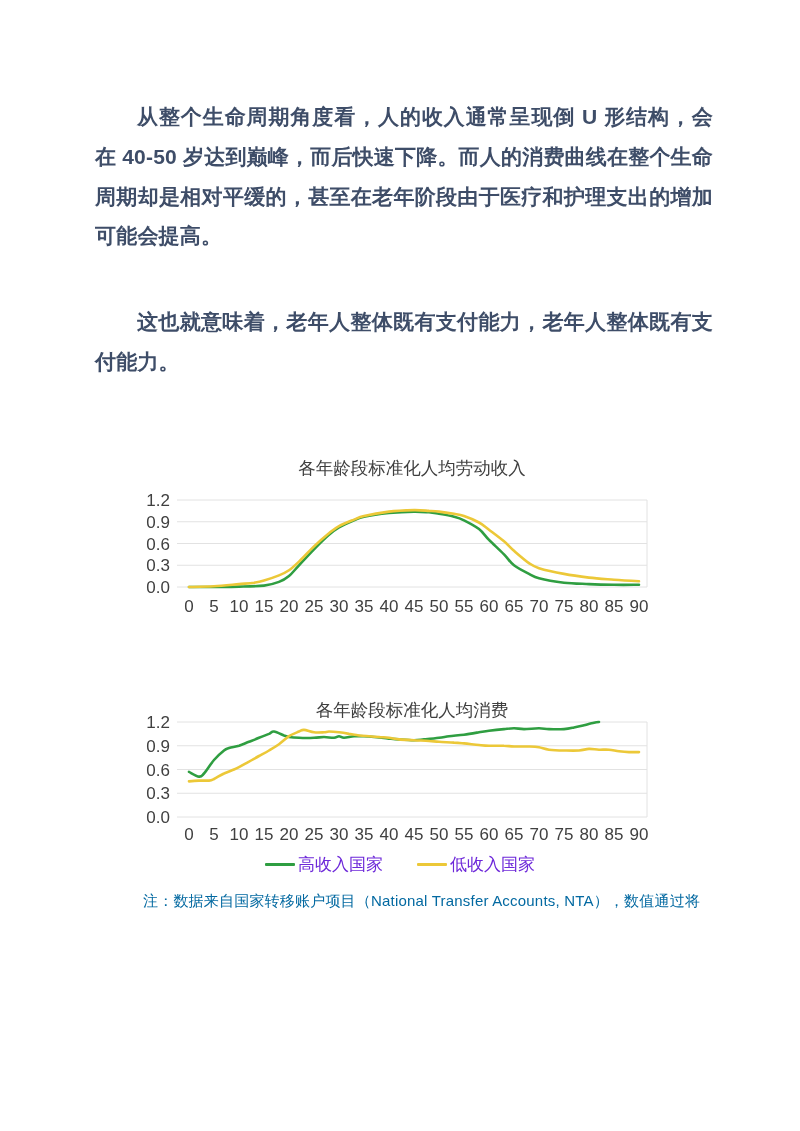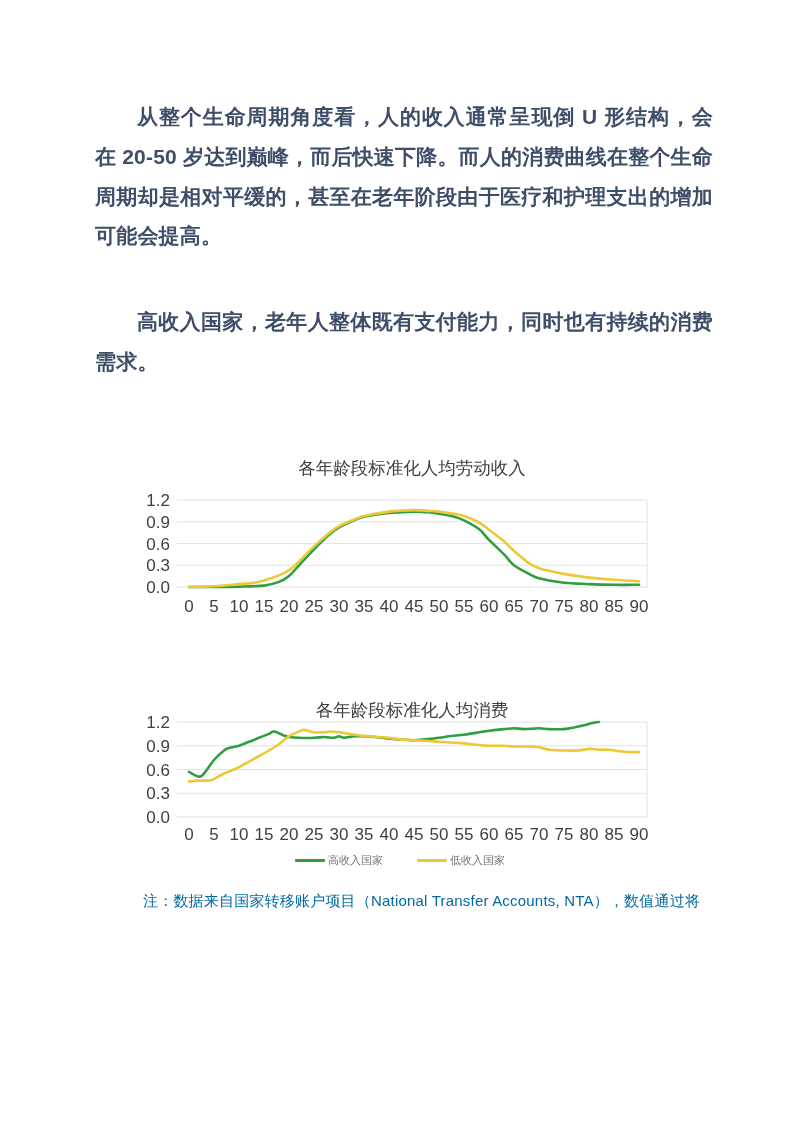--- a/index.html
+++ b/index.html
@@ -27,39 +27,39 @@
   .chart{position:absolute;left:0;display:block;}
   .chart1{top:440px;width:800px;height:185px;}
   .chart2{top:685px;width:800px;height:165px;}
   svg text{font-family:"Liberation Sans","DejaVu Sans",sans-serif;}
   .legend{
     position:absolute;top:853px;left:0;width:800px;
     display:flex;justify-content:center;align-items:center;gap:34px;
   }
   .legend-item{display:flex;align-items:center;gap:3px;}
   .swatch{display:inline-block;width:30px;height:3px;border-radius:1px;}
-  .legend-label{font-size:11px;color:#737373;}
+  .legend-label{font-size:17px;color:#6d28d9;}
   .note{
     position:absolute;top:886px;left:143px;width:566px;
     font-size:15px;line-height:29.5px;color:#0369a1;
     letter-spacing:0.2px;
   }
   .page-number{
     position:absolute;top:1047px;left:0;width:800px;
     text-align:center;font-size:13px;color:#4a4a4a;
   }
 </style>
 </head>
 <body>
 
 <div class="page">
 
-  <p class="body-para para1">从整个生命周期角度看，人的收入通常呈现倒 U 形结构，会在 20-50 岁达到巅峰，而后快速下降。而人的消费曲线在整个生命周期却是相对平缓的，甚至在老年阶段由于医疗和护理支出的增加可能会提高。</p>
+  <p class="body-para para1">从整个生命周期角度看，人的收入通常呈现倒 U 形结构，会在 40-50 岁达到巅峰，而后快速下降。而人的消费曲线在整个生命周期却是相对平缓的，甚至在老年阶段由于医疗和护理支出的增加可能会提高。</p>
 
-  <p class="body-para para2">高收入国家，老年人整体既有支付能力，同时也有持续的消费需求。</p>
+  <p class="body-para para2">这也就意味着，老年人整体既有支付能力，老年人整体既有支付能力。</p>
 
   <svg id="chart-0" class="chart chart1" viewBox="0 0 800 185">
       <text x="412" y="34" text-anchor="middle" font-size="17.5" fill="#3f3f3f">各年龄段标准化人均劳动收入</text>
       <line x1="177" y1="60" x2="647" y2="60" stroke="#e2e2e2" stroke-width="1"></line>
       <text x="170" y="66" text-anchor="end" font-size="17" fill="#404040">1.2</text>
       <line x1="177" y1="81.75" x2="647" y2="81.75" stroke="#e2e2e2" stroke-width="1"></line>
       <text x="170" y="87.75" text-anchor="end" font-size="17" fill="#404040">0.9</text>
       <line x1="177" y1="103.5" x2="647" y2="103.5" stroke="#e2e2e2" stroke-width="1"></line>
       <text x="170" y="109.5" text-anchor="end" font-size="17" fill="#404040">0.6</text>
       <line x1="177" y1="125.25" x2="647" y2="125.25" stroke="#e2e2e2" stroke-width="1"></line>

